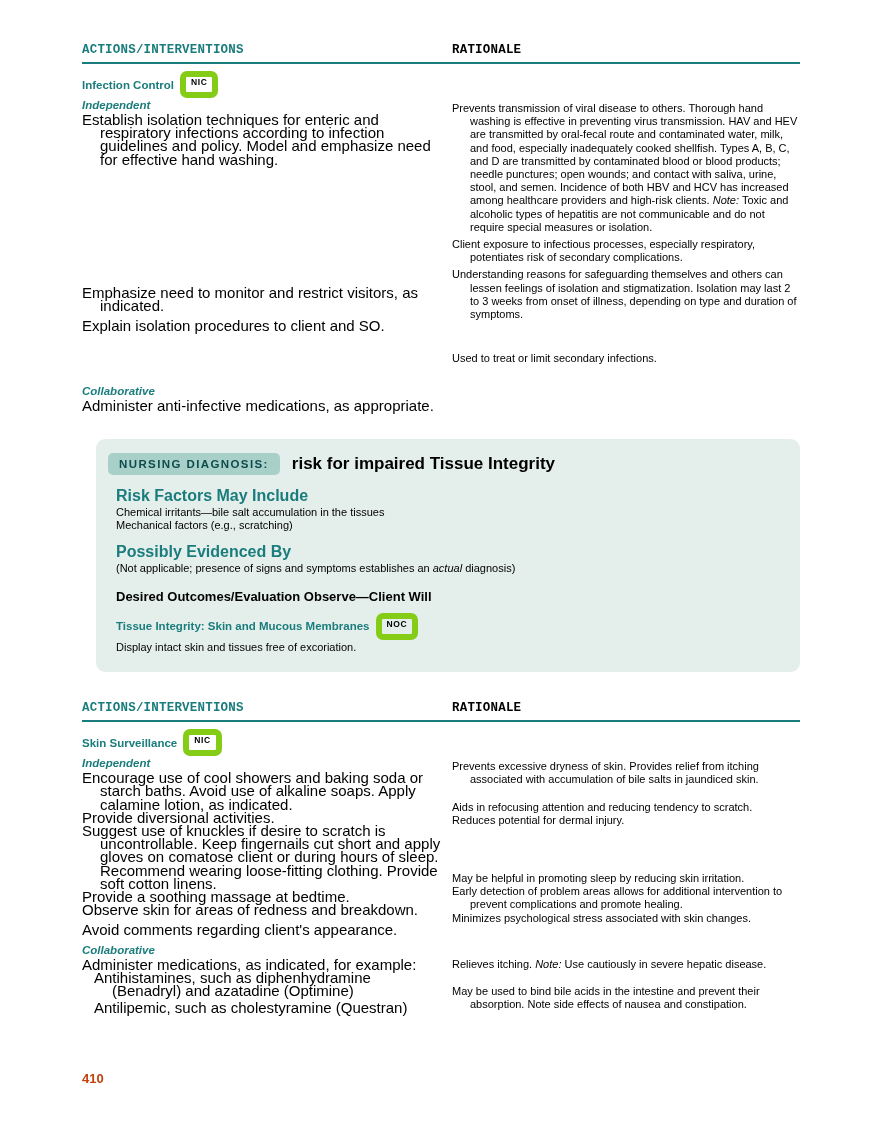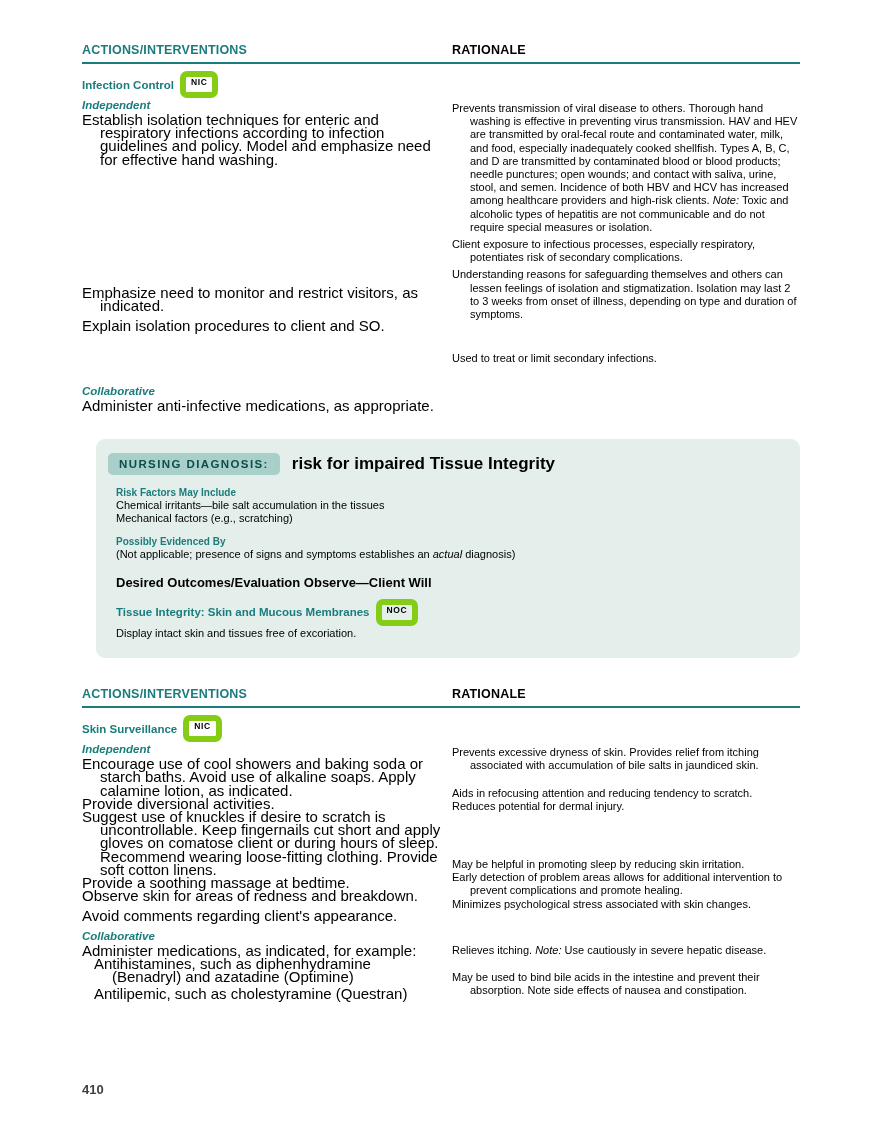--- a/index.html
+++ b/index.html
@@ -21,20 +21,21 @@
     box-sizing: border-box;
     padding: 40px 80px 0 82px;
   }
 
   
   .colhead {
     display: flex;
     border-bottom: 2px solid #1a7c7c;
     padding-bottom: 4px;
     margin-bottom: 7px;
+    font-family: Liberation Mono, monospace;
   }
   .colhead .c1 {
     width: 370px;
     flex: 0 0 370px;
   }
   .colhead .c2 {
     flex: 1 1 auto;
   }
   .colhead span {
     font-weight: bold;
@@ -135,21 +136,21 @@
   }
   .nd-title {
     font-size: 17px;
     font-weight: bold;
     margin-left: 12px;
     color: #000;
   }
   .nd-sub {
     color: #1a7c7c;
     font-weight: bold;
-    font-size: 10px;
+    font-size: 16px;
     margin: 0 0 1px 8px;
   }
   .nd-line {
     font-size: 11px;
     line-height: 13.4px;
     margin: 0 0 0 8px;
   }
   .nd-outcome {
     font-weight: bold;
     font-size: 13px;
@@ -165,22 +166,22 @@
     color: #1a7c7c;
   }
   .nd-noc .plain {
     color: #1a7c7c;
     font-weight: bold;
   }
 
   .page-num {
     position: absolute;
     left: 82px;
-    bottom: 41px;
-    color: #404040;
+    bottom: 52px;
+    color: #c2410c;
     font-weight: bold;
     font-size: 13px;
   }
   .sec2 { margin-top: 26px; }
 </style>
 </head>
 <body>
 
 <div class="page">
 

